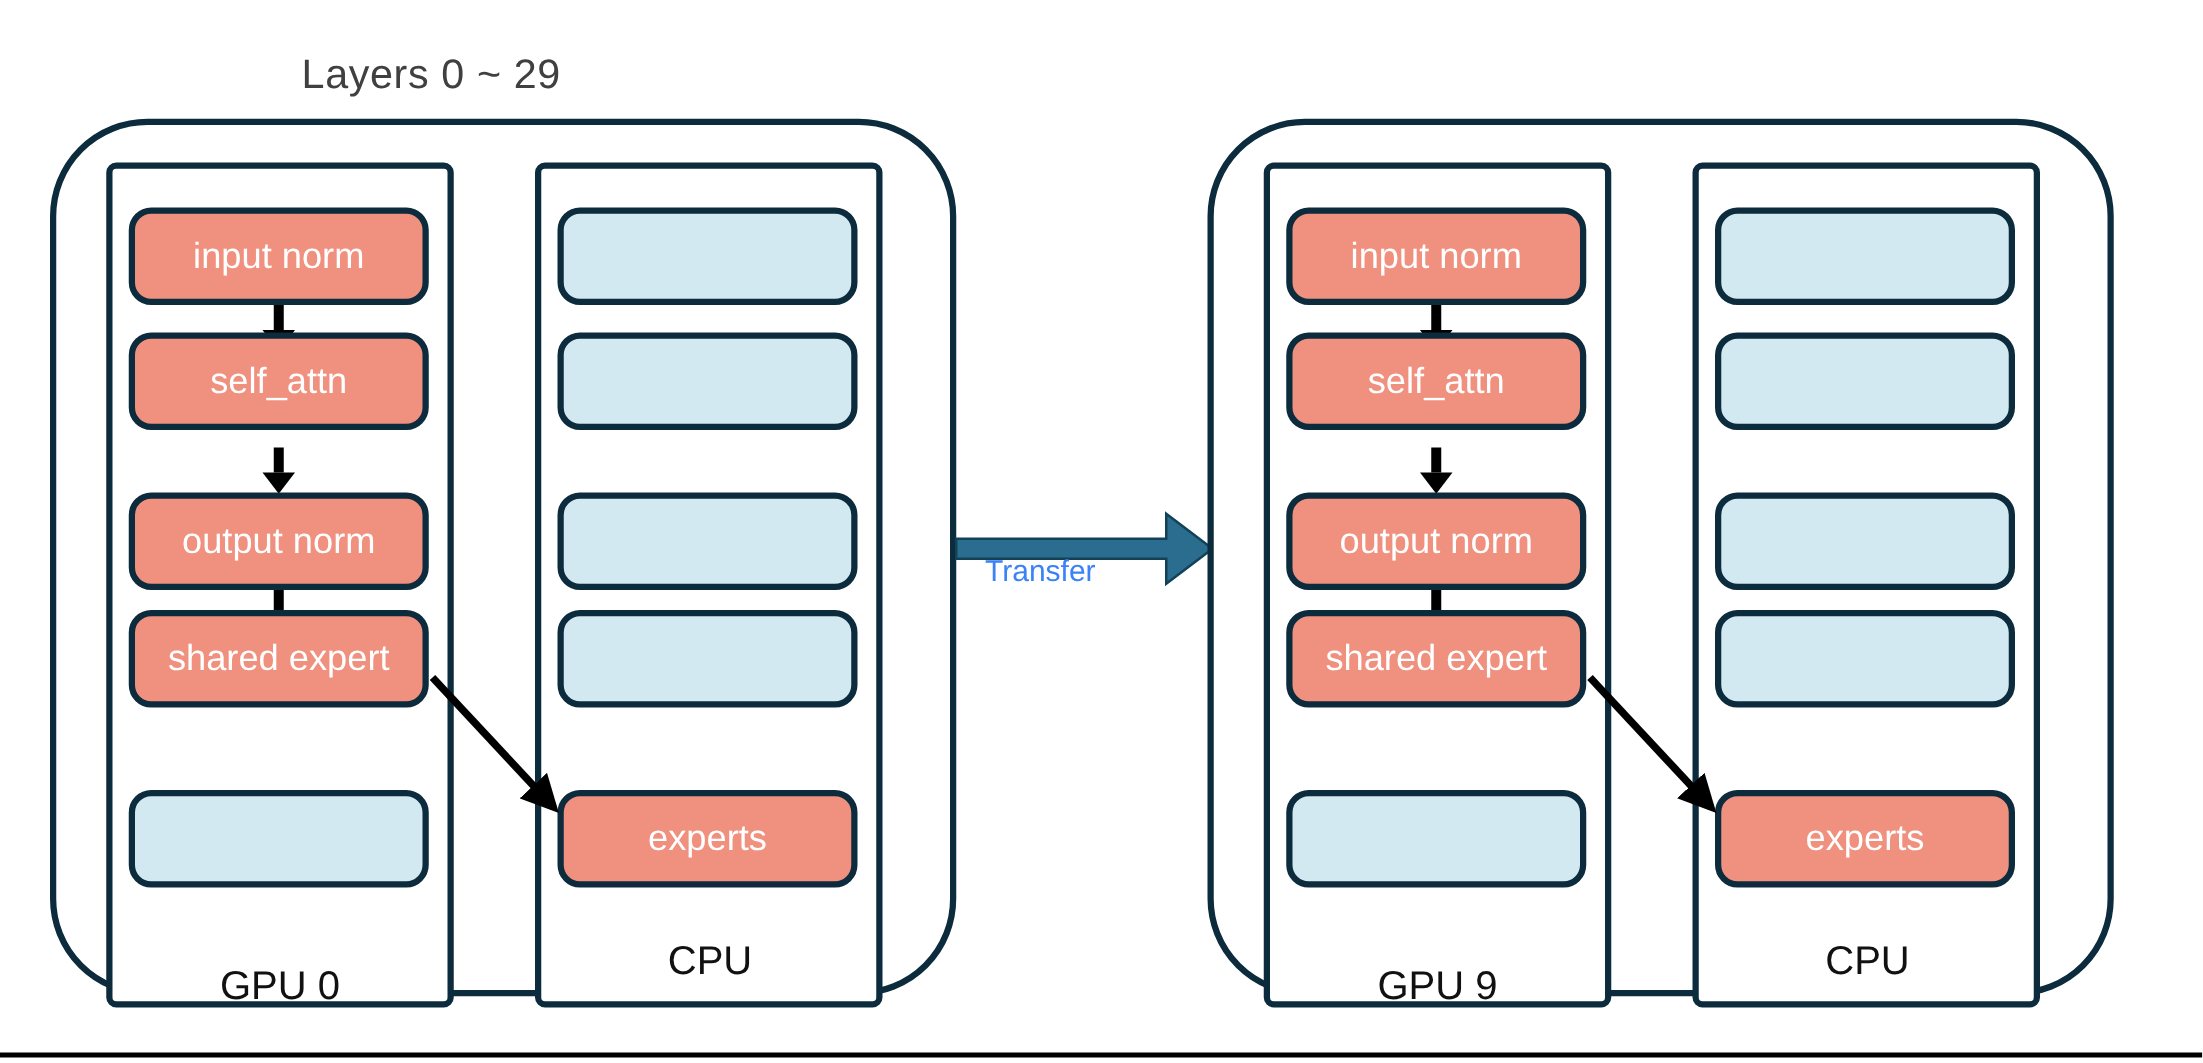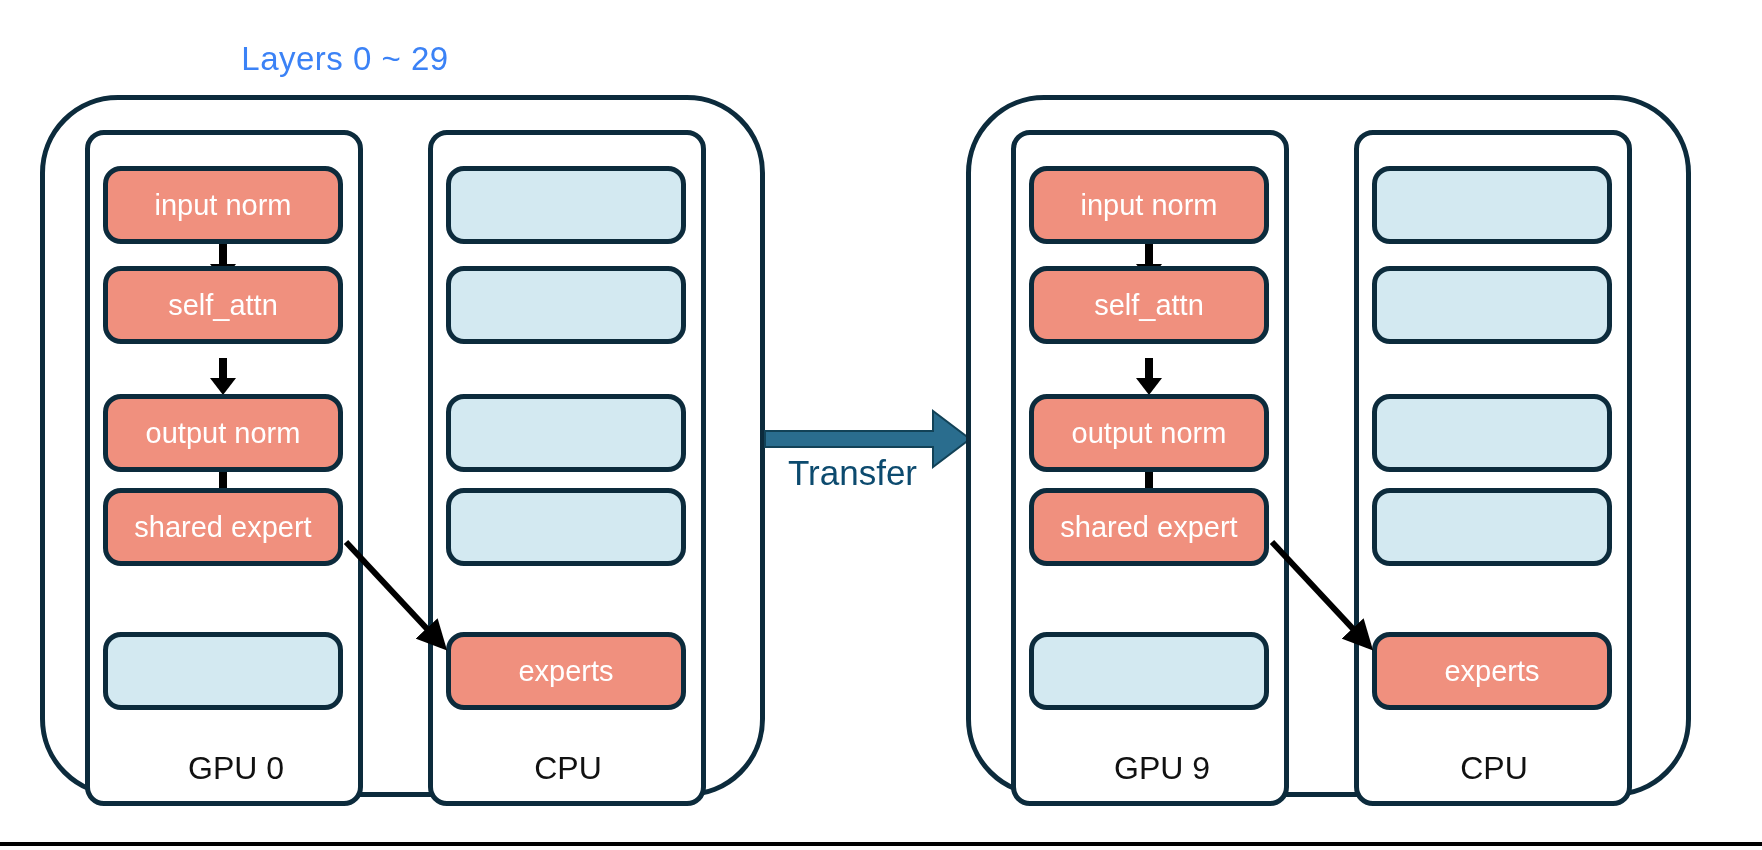--- a/index.html
+++ b/index.html
@@ -3,30 +3,30 @@
 <meta charset="utf-8">
 <style>
   html,body{margin:0;padding:0;background:#ffffff;}
   .canvas{
     position:relative;width:1762px;height:850px;background:#ffffff;overflow:hidden;
     font-family:"Liberation Sans", sans-serif;
     --border:#0C2B3C; --active:#F0907E; --empty:#D3E9F1; --teal:#2A6D8E;
   }
   .dtitle{
     position:absolute;top:0;left:0;height:42px;
-    text-align:center;font-size:33px;color:#3b82f6;letter-spacing:0.5px;white-space:nowrap;
+    text-align:center;font-size:33px;color:#404040;letter-spacing:0.5px;white-space:nowrap;
   }
   .diagram{position:absolute;top:40px;width:727px;height:770px;}
   .outer{
     position:absolute;top:55px;left:0;width:725px;height:702px;box-sizing:border-box;
     border:5px solid var(--border);border-radius:78px;background:#fff;
   }
   .col{
     position:absolute;top:30px;width:278px;height:676px;box-sizing:border-box;
-    border:5px solid var(--border);border-radius:19px;background:#fff;text-decoration:underline;
+    border:5px solid var(--border);border-radius:8px;background:#fff;text-decoration:underline;
   }
   .col.gpu{left:40px;}
   .col.cpu{left:383px;}
   .box{
     position:absolute;left:13px;width:240px;height:78px;box-sizing:border-box;
     border:5px solid var(--border);border-radius:18px;
     display:flex;align-items:center;justify-content:center;
     color:#ffffff;font-size:29px;white-space:nowrap;
   }
   .box.active{background:var(--active);}
@@ -37,27 +37,27 @@
   .fa::after{
     content:"";position:absolute;top:20px;left:-9px;width:0;height:0;
     border-left:13px solid transparent;border-right:13px solid transparent;border-top:17px solid #000;
   }
   .fa.g0{top:109px}.fa.g1{top:223px}.fa.g2{top:337px}
   .offload-svg{position:absolute;left:0;top:0;width:715px;height:692px;pointer-events:none;}
   .col-label{
     position:absolute;top:650px;height:42px;text-align:center;
     font-size:32px;color:#111;white-space:nowrap;
   }
-  .col-label.gpu{left:52px;width:278px;}
+  .col-label.gpu{left:40px;width:278px;margin-top:20px;}
   .col-label.cpu{left:383px;width:280px;}
   
   .transfer-svg{position:absolute;left:758px;top:405px;width:220px;height:64px;}
   .transfer-label{
-    position:absolute;left:788px;top:452px;width:210px;
-    font-size:35px;line-height:41px;color:#0c4a6e;text-align:left;white-space:nowrap;
+    position:absolute;left:788px;top:437px;width:210px;
+    font-size:24px;line-height:41px;color:#3b82f6;text-align:left;white-space:nowrap;
   }
   .bottom-rule{position:absolute;left:0;top:842px;width:1762px;height:4px;background:#000;}
 </style>
 </head>
 <body>
 
 <div class="canvas">
 
   <div class="diagram" style="left:40px;">
     <div class="dtitle" style="width:610px;">Layers 0 ~ 29</div>

